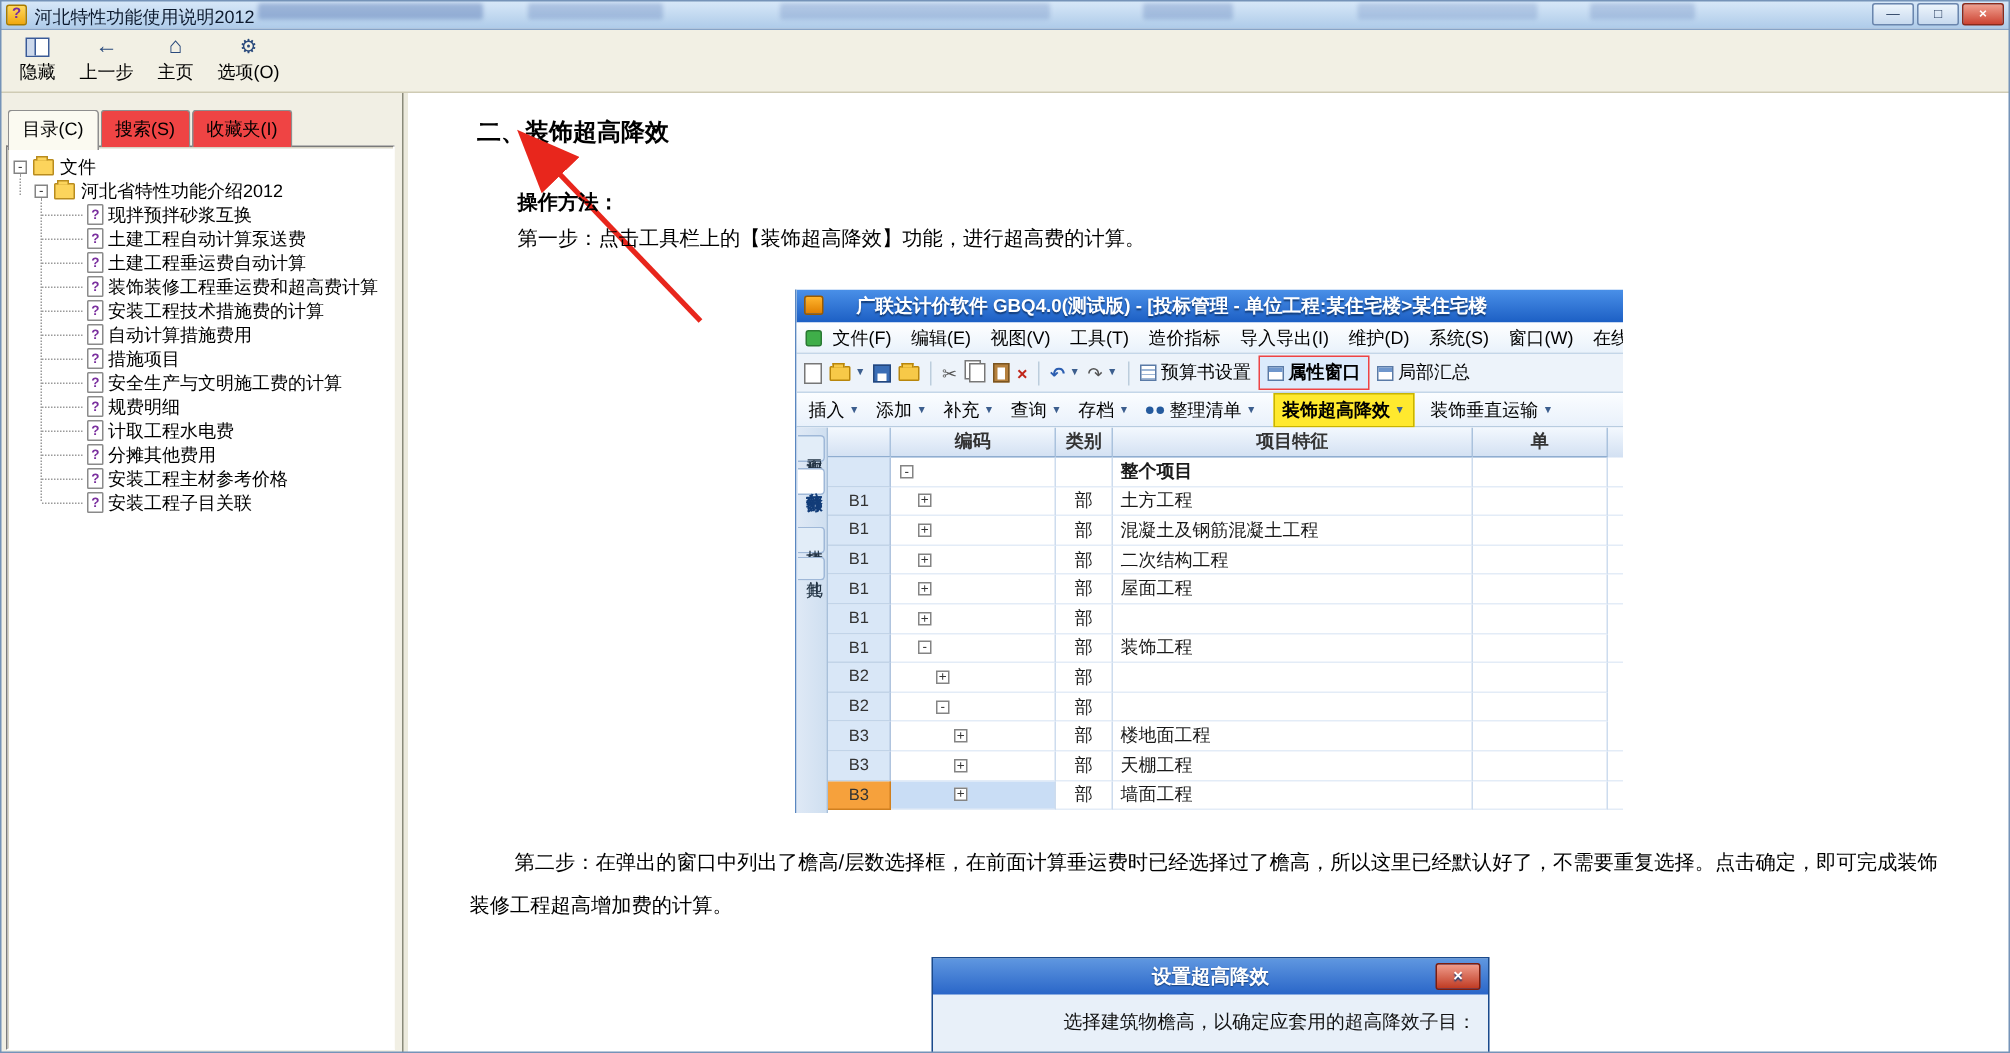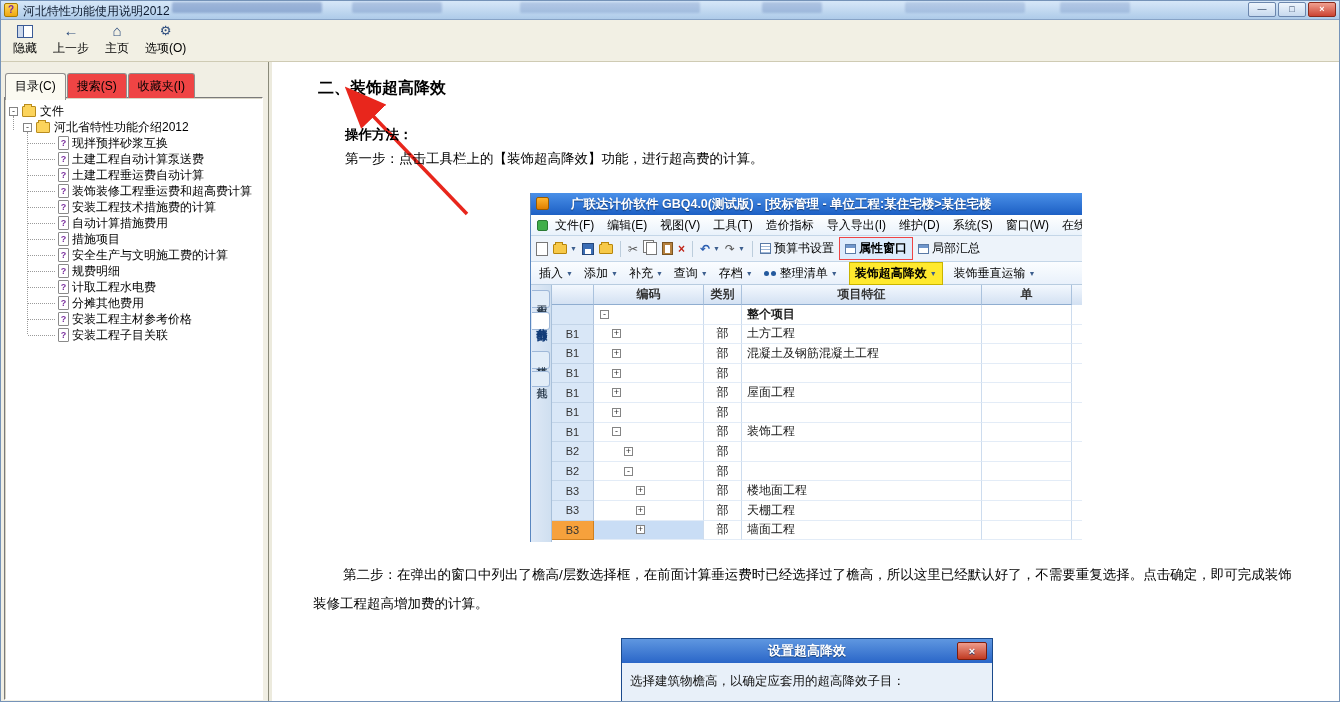--- a/index.html
+++ b/index.html
@@ -126,21 +126,21 @@
   .g-row.sel .c-id { background:#f6a13c; border-color:#d07f1e; }
   .g-row.sel .c-tree { background:#c9ddf5; }
 
   
   .dlg { position:absolute; left:349px; top:576px; width:372px; height:140px; border:1px solid #1a4a8c; background:#e8f0f9; }
   .dlg-title { height:24px; background:linear-gradient(#5f97e0,#2a66c8); color:#fff; font-weight:bold;
     font-size:13px; text-align:center; line-height:24px; position:relative; text-shadow:0 1px 1px #123c78; }
   .dlg-close { position:absolute; right:5px; top:3px; width:30px; height:18px;
     background:linear-gradient(#ef9c8c,#c03a22); border:1px solid #7c1d0e; border-radius:2px;
     color:#fff; font-size:11px; font-weight:bold; text-align:center; line-height:16px; }
-  .dlg-body { padding:10px 8px 0; }
+  .dlg-body { padding:10px 8px 0;text-align:right; }
   .dlg-prompt { font-size:12.5px; color:#111; }
 </style>
 </head>
 <body>
 
 <div class="titlebar">
   <div class="smudge" style="left:172px;width:150px;"></div>
   <div class="smudge" style="left:352px;width:90px;opacity:.7;"></div>
   <div class="smudge" style="left:520px;width:180px;opacity:.6;"></div>
   <div class="smudge" style="left:762px;width:60px;opacity:.7;"></div>
@@ -450,20 +450,21 @@
               <div class="gc c-name">混凝土及钢筋混凝土工程</div>
               <div class="gc c-feat"></div>
               <div class="gc c-unit"></div>
             </div>
             <div class="g-row">
               <div class="gc c-id">B1</div>
               <div class="gc c-tree">
                 <span class="expander" style="margin-left: 18px;">+</span>
               </div>
               <div class="gc c-cat">部</div>
+              <div class="gc c-name">二次结构工程</div>
               <div class="gc c-feat"></div>
               <div class="gc c-unit"></div>
             </div>
             <div class="g-row">
               <div class="gc c-id">B1</div>
               <div class="gc c-tree">
                 <span class="expander" style="margin-left: 18px;">+</span>
               </div>
               <div class="gc c-cat">部</div>
               <div class="gc c-name">屋面工程</div>

